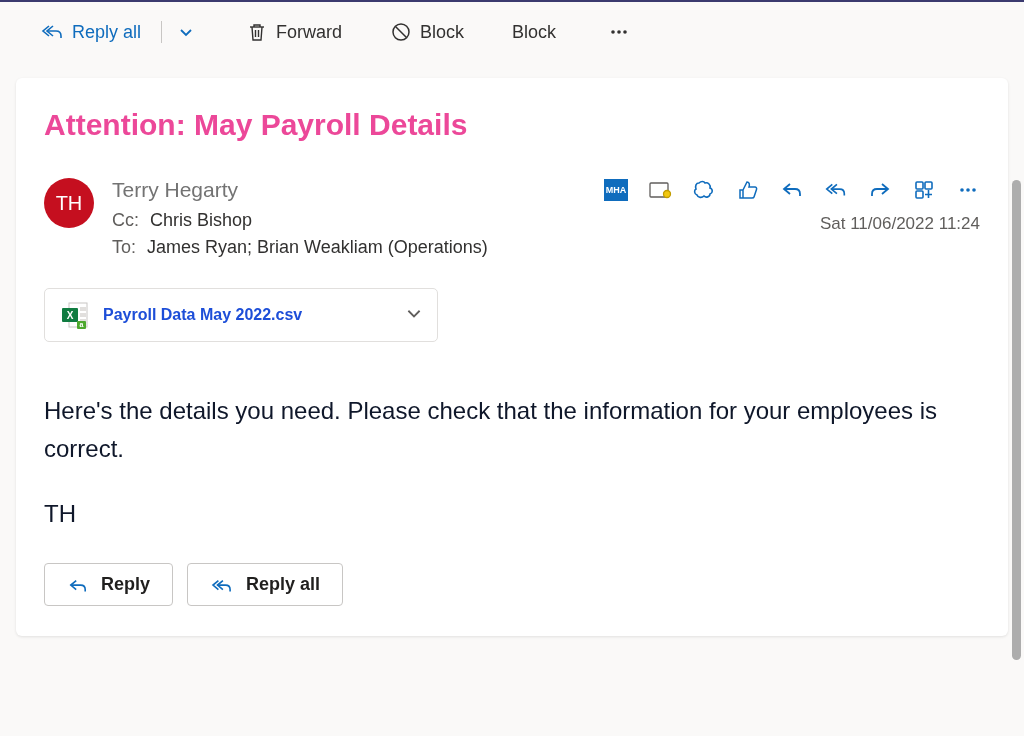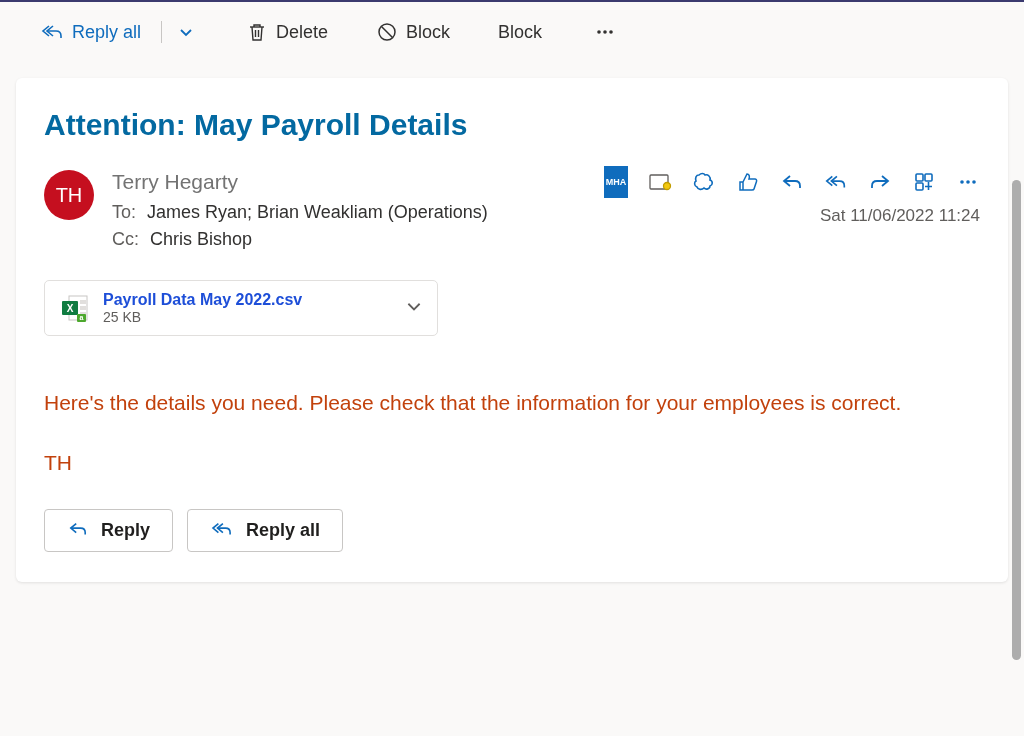--- a/index.html
+++ b/index.html
@@ -45,22 +45,22 @@
     margin: 16px;
     background: #fff;
     border-radius: 6px;
     box-shadow: 0 1px 3px rgba(0,0,0,0.1);
     padding: 30px 28px 30px 28px;
     position: relative;
   }
   .subject {
     font-size: 30px;
     font-weight: 600;
-    color: #0369a1;
-    margin-bottom: 28px;
+    color: #ec4899;
+    margin-bottom: 36px;
   }
   .header-row {
     display: flex;
     align-items: flex-start;
     gap: 18px;
   }
   .avatar {
     width: 50px;
     height: 50px;
     border-radius: 50%;
@@ -123,56 +123,56 @@
     width: 32px;
     height: 32px;
     position: relative;
   }
   .attach-text { flex: 1; }
   .attach-name { font-size: 16px; color: #1d4ed8; font-weight: bold; }
   .attach-size { font-size: 14px; color: #605e5c; }
   .attach-chevron { color: #605e5c; }
   .body-text {
     margin-top: 50px;
-    font-size: 21px;
-    color: #c2410c;
+    font-size: 24px;
+    color: #0f172a;
     line-height: 1.6;
   }
   .body-text p { margin-bottom: 26px; }
   .footer-buttons {
     margin-top: 30px;
     display: flex;
     gap: 14px;
   }
   .footer-btn {
     border: 1px solid #c8c6c4;
     border-radius: 4px;
     padding: 10px 22px;
     display: flex;
-    align-items: flex-start;
+    align-items: flex-end;
     gap: 12px;
     font-size: 18px;
     font-weight: 600;
     color: #201f1e;
     cursor: pointer;
     background: #fff;
   }
   .footer-btn .icon { color: #0f6cbd; }
   .scrollbar {
     position: absolute;
     right: 3px;
     top: 178px;
     width: 9px;
     height: 480px;
     background: #adadad;
     border-radius: 5px;
   }
   .mha-badge {
     width: 26px;
-    height: 32px;
+    height: 22px;
     background: #0f6cbd;
     color: #fff;
     font-size: 9px;
     font-weight: 600;
     display: flex;
     align-items: center;
     justify-content: center;
   }
 </style>
 </head>
@@ -201,21 +201,21 @@
   <div class="toolbar-btn">
     <span class="icon">
       <svg width="22" height="22" viewBox="0 0 22 22" stroke="#323130" stroke-width="1.4" fill="none">
         <path d="M4 6 H18"></path>
           <path d="M8 6 V4 H14 V6"></path>
           <path d="M6 6 L7 19 H15 L16 6"></path>
         <path d="M9.5 9 V16"></path>
           <path d="M12.5 9 V16"></path>
       </svg>
     </span>
-    <span>Delete</span>
+    <span>Forward</span>
   </div>
   <div style="width:12px"></div>
   <div class="toolbar-btn">
     <span class="icon">
       <svg width="22" height="22" viewBox="0 0 22 22" stroke="#323130" stroke-width="1.5" fill="none">
         <circle cx="11" cy="11" r="8"></circle>
           <path d="M5.5 5.5 L16.5 16.5"></path>
       </svg>
     </span>
     <span>Block</span>
@@ -237,26 +237,26 @@
 </div>
 
 <div class="card">
   <h1 class="subject">Attention: May Payroll Details</h1>
 
   <div class="header-row">
     <div class="avatar">TH</div>
     <div class="sender-block">
       <div class="sender-name">Terry Hegarty</div>
       <div class="recipient-line">
+        <span class="label">Cc:</span>
+        <span>Chris Bishop</span>
+      </div>
+      <div class="recipient-line">
         <span class="label">To:</span>
         <span>James Ryan;  Brian Weakliam (Operations)</span>
-      </div>
-      <div class="recipient-line">
-        <span class="label">Cc:</span>
-        <span>Chris Bishop</span>
       </div>
     </div>
     <div class="right-col">
       <div class="action-row">
         <div class="action-icon">
           <div class="mha-badge">MHA</div>
         </div>
         <div class="action-icon">
           <svg width="24" height="20" viewBox="0 0 24 20" fill="none" stroke="#605e5c" stroke-width="1.3">
             <rect x="2" y="3" width="18" height="14" rx="1"></rect>
@@ -321,21 +321,20 @@
         <text x="11" y="20" font-size="10" font-weight="700" fill="#fff" text-anchor="middle">X</text>
         <rect x="21" y="8" width="6" height="4" fill="#e1dfdd"></rect>
         <rect x="21" y="14" width="6" height="4" fill="#e1dfdd"></rect>
         <rect x="21" y="20" width="6" height="4" fill="#e1dfdd"></rect>
         <rect x="18" y="22" width="9" height="8" rx="1" fill="#4da82e"></rect>
         <text x="22.5" y="28" font-size="7" font-weight="700" fill="#fff" text-anchor="middle">a</text>
       </svg>
     </div>
     <div class="attach-text">
       <div class="attach-name">Payroll Data May 2022.csv</div>
-      <div class="attach-size">25 KB</div>
     </div>
     <div class="attach-chevron">
       <svg width="18" height="18" viewBox="0 0 16 16" stroke="#605e5c" stroke-width="1.6" fill="none">
         <path d="M3 6 L8 11 L13 6"></path>
       </svg>
     </div>
   </div>
 
   
   <div class="body-text">

